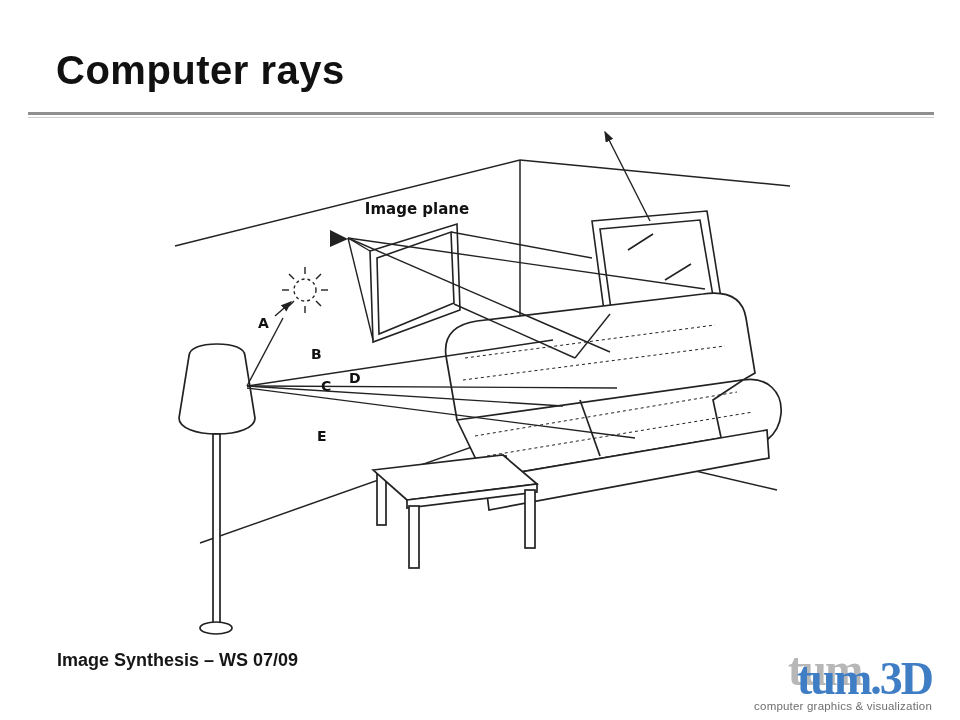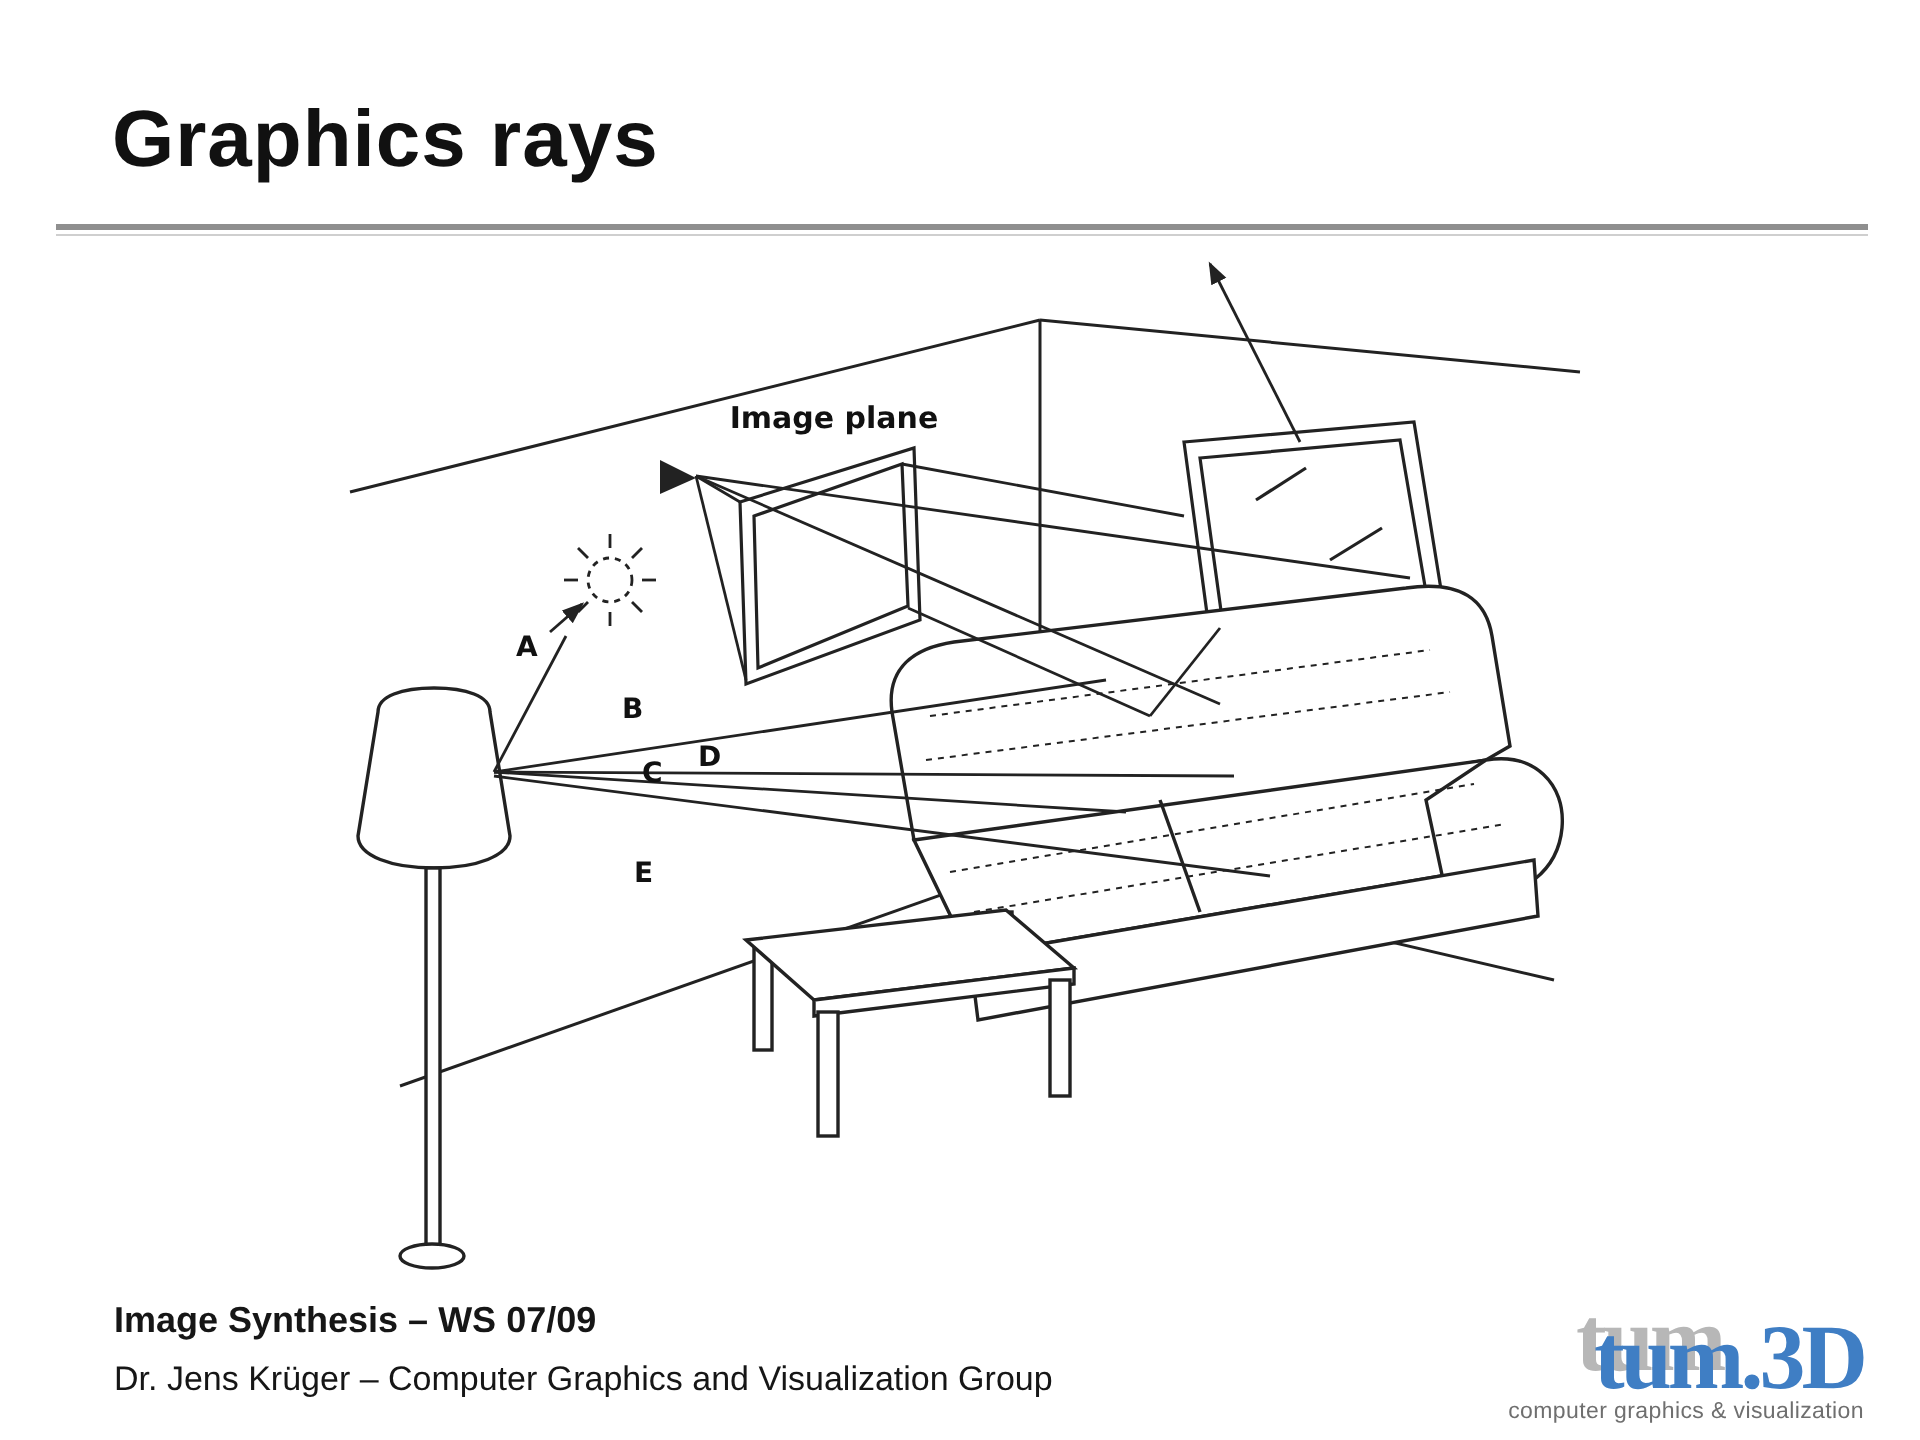--- a/index.html
+++ b/index.html
@@ -21,21 +21,21 @@
   .logo-main{position:relative;z-index:1;}
   .logo-sep{color:#3f7ec4;}
   .logo-subtitle{font-size:11.5px;color:#6f6f6f;margin-top:-2px;letter-spacing:0.2px;text-align:right;}
   text{font-family:"DejaVu Sans",sans-serif;}
 </style>
 </head>
 <body>
 
 <div class="slide">
 
-  <h1 class="slide-title">Graphics rays</h1>
+  <h1 class="slide-title">Computer rays</h1>
   <div class="title-rule"></div>
 
   <div class="diagram-wrap">
     <svg width="770" height="540" viewBox="0 0 770 540">
       <defs>
         <marker id="arrowhead" markerWidth="10" markerHeight="8" refX="7" refY="3" orient="auto">
           <path d="M0,0 L8,3 L0,6 Z" fill="#222"></path>
         </marker>
       </defs>
 
@@ -128,21 +128,20 @@
         <text x="153" y="210" font-size="14" font-weight="bold">A</text>
         <text x="206" y="241" font-size="14" font-weight="bold">B</text>
         <text x="216" y="273" font-size="14" font-weight="bold">C</text>
         <text x="244" y="265" font-size="14" font-weight="bold">D</text>
         <text x="212" y="323" font-size="14" font-weight="bold">E</text>
       </g>
     </svg>
   </div>
 
   <div class="footer-line1">Image Synthesis – WS 07/09</div>
-  <div class="footer-line2">Dr. Jens Krüger – Computer Graphics and Visualization Group</div>
 
   <div class="logo">
     <div class="logo-mark">
       <span class="logo-echo">tum</span>
       <span class="logo-main"><span>tum</span><span class="logo-sep">.</span><span>3D</span></span>
     </div>
     <div class="logo-subtitle">computer graphics &amp; visualization</div>
   </div>
 
 </div>

